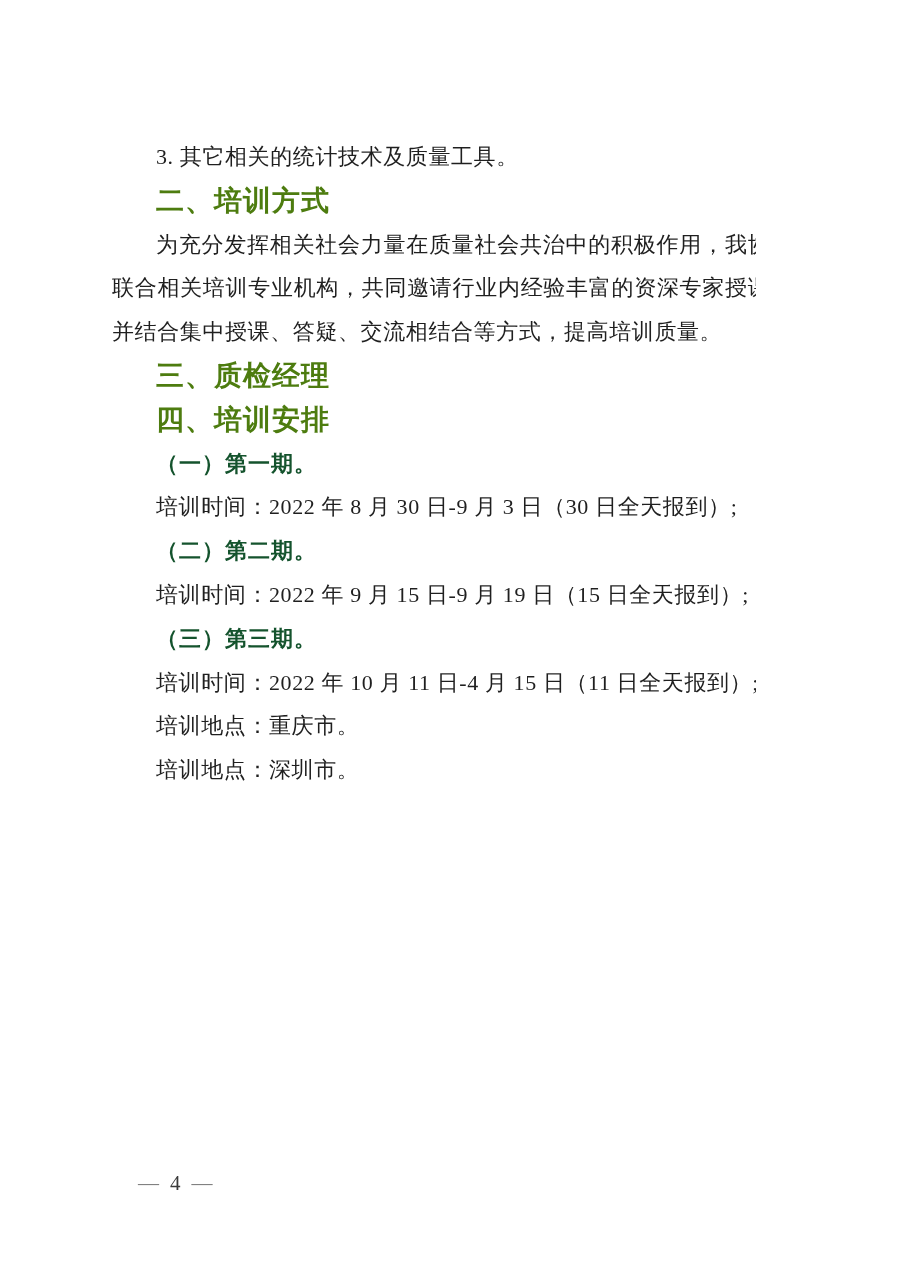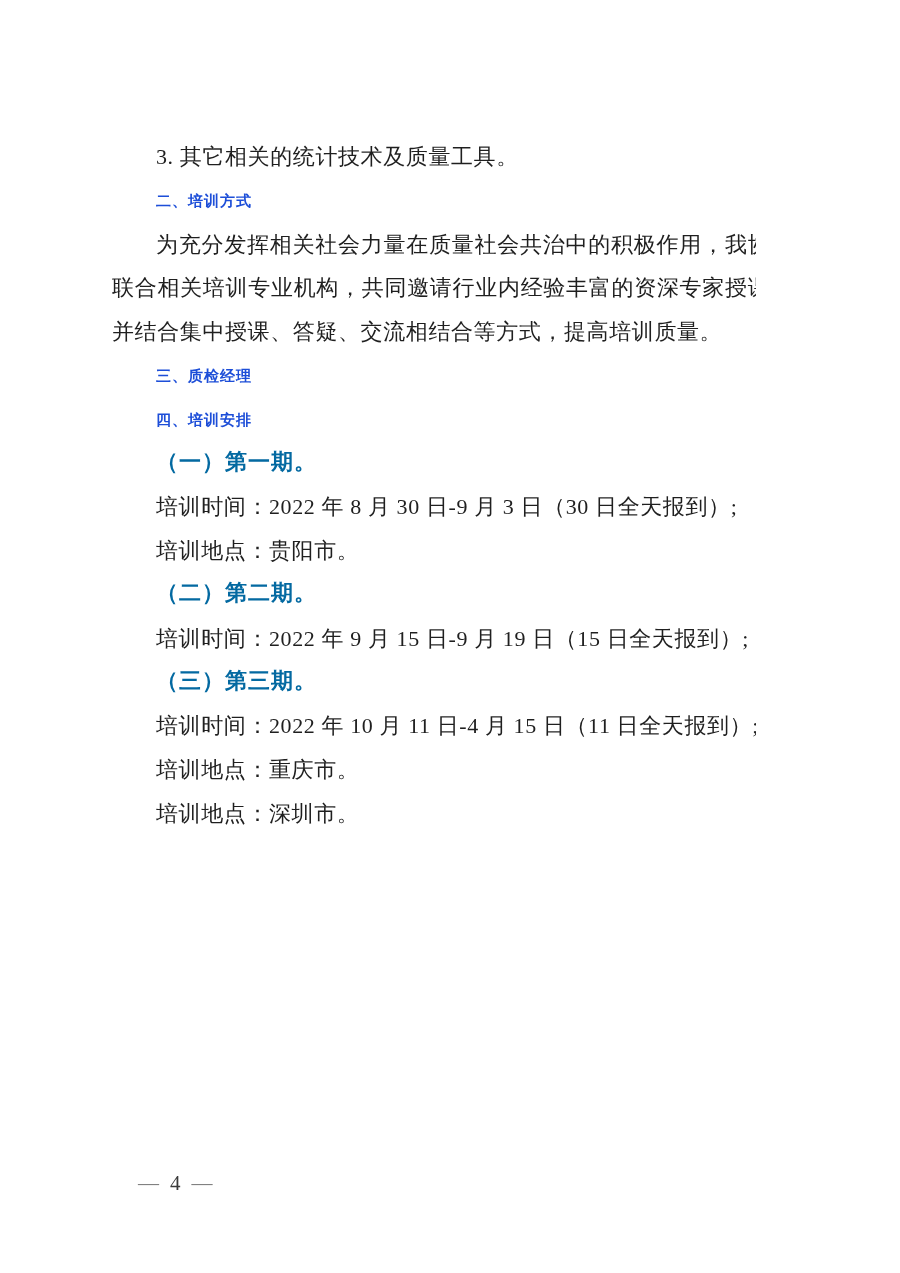--- a/index.html
+++ b/index.html
@@ -31,36 +31,36 @@
   p.body-par {
     text-align: justify;
     text-indent: 44px;
   }
   p.single-line {
     text-indent: 44px;
     white-space: nowrap;
   }
   h2.sec-heading {
     margin: 0;
-    font-size: 15px;
+    font-size: 28px;
     line-height: 43.8px;
     font-weight: bold;
     padding-left: 44px;
     font-family: "Liberation Sans", "DejaVu Sans", sans-serif;
-    color: #1d4ed8;
+    color: #4d7c0f;
     letter-spacing: 1px;
   }
   h3.session-title {
     margin: 0;
     font-size: 22px;
     line-height: 43.8px;
     font-weight: bold;
     padding-left: 44px;
-    font-family: Liberation Mono, monospace;
-    color: #0369a1;
+    font-family: Liberation Serif, serif;
+    color: #14532d;
     letter-spacing: 1px;
   }
   .footer {
     position: absolute;
     left: 138px;
     top: 1168px;
     height: 30px;
     display: flex;
     align-items: center;
     gap: 11px;
@@ -88,21 +88,20 @@
 
     <p class="body-par">为充分发挥相关社会力量在质量社会共治中的积极作用，我协会联合相关培训专业机构，共同邀请行业内经验丰富的资深专家授课，并结合集中授课、答疑、交流相结合等方式，提高培训质量。</p>
 
     <h2 class="sec-heading">三、质检经理</h2>
 
 
     <h2 class="sec-heading">四、培训安排</h2>
 
     <h3 class="session-title">（一）第一期。</h3>
     <p class="single-line">培训时间：2022 年 8 月 30 日-9 月 3 日（30 日全天报到）;</p>
-    <p class="single-line">培训地点：贵阳市。</p>
 
     <h3 class="session-title">（二）第二期。</h3>
     <p class="single-line">培训时间：2022 年 9 月 15 日-9 月 19 日（15 日全天报到）;</p>
 
     <h3 class="session-title">（三）第三期。</h3>
     <p class="single-line">培训时间：2022 年 10 月 11 日-4 月 15 日（11 日全天报到）;</p>
     <p class="single-line">培训地点：重庆市。</p>
 
     <p class="single-line">培训地点：深圳市。</p>
 

